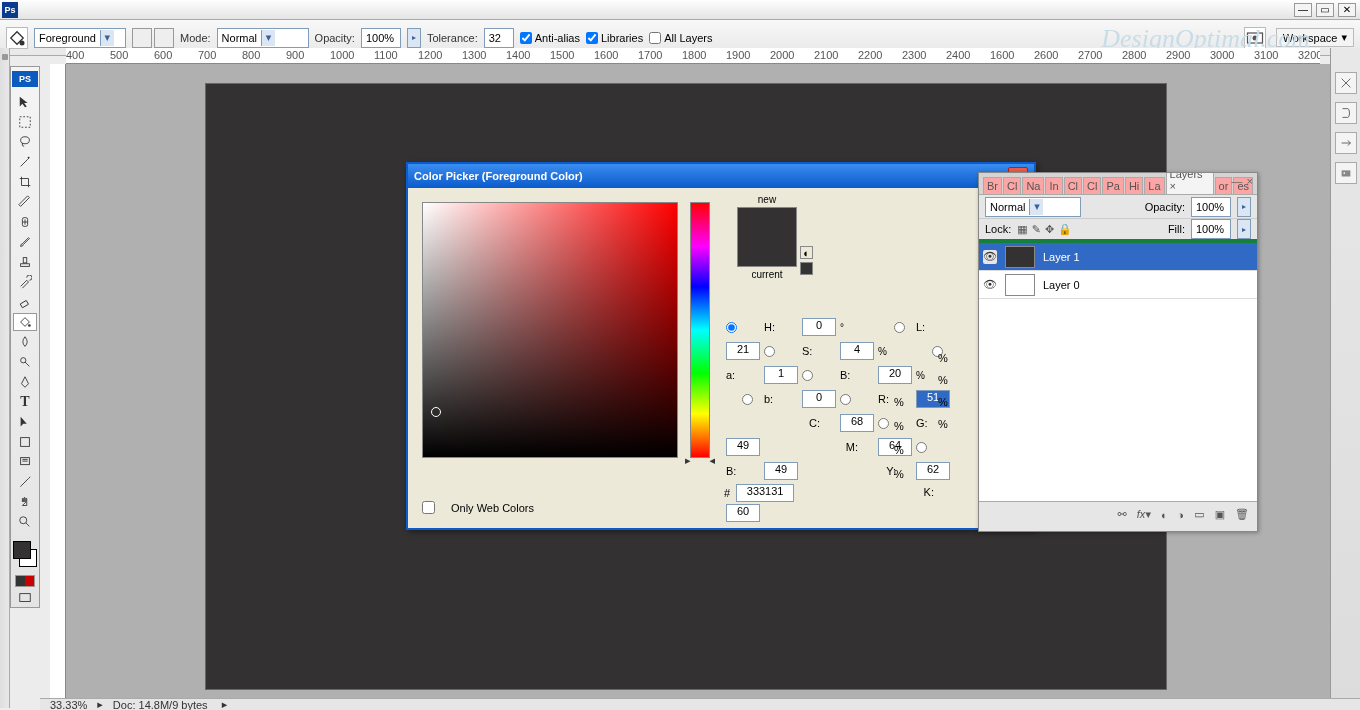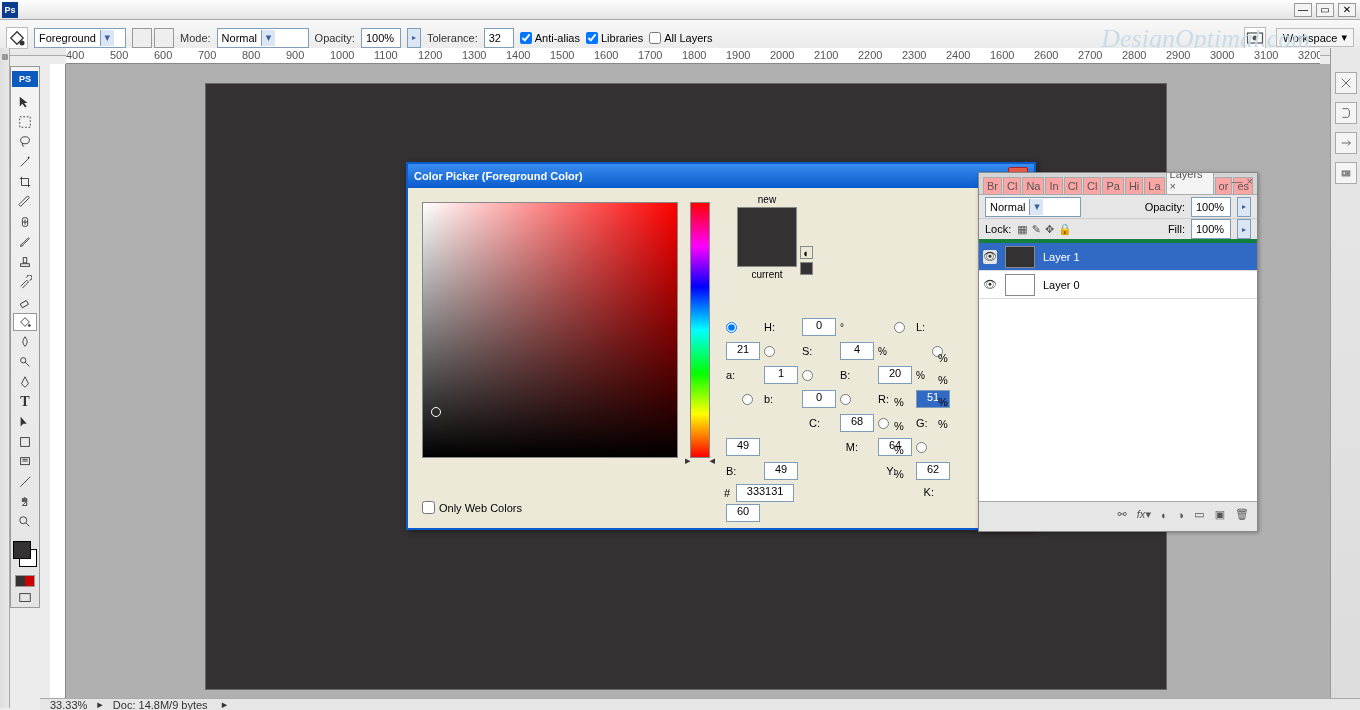--- a/index.html
+++ b/index.html
@@ -70,21 +70,21 @@
 .btns button{height:22px;border:1px solid #7f9db9;background:linear-gradient(#fff,#eef);border-radius:3px;cursor:default;}
 .btns button.primary{border:2px solid #3a7bd5;}
 .num-grid{position:absolute;left:318px;top:130px;display:grid;grid-template-columns:auto auto auto auto auto auto;gap:6px 4px;align-items:center;}
 .num-grid input[type=radio]{width:11px;height:11px;}
 .num-grid .fld{width:34px;height:18px;border:1px solid #7f9db9;background:#fff;text-align:center;}
 .num-grid .fld.sel{background:#316ac5;color:#fff;}
 .num-grid .unit{width:12px;font-size:10px;}
 .num-grid .wlab{width:18px;text-align:right;}
 .hexrow{position:absolute;left:316px;top:296px;display:flex;align-items:center;gap:6px;}
 .hexrow .fld{width:58px;height:18px;border:1px solid #7f9db9;background:#fff;text-align:center;}
-.webchk{position:absolute;left:14px;bottom:14px;display:flex;align-items:center;gap:4px;}
+.webchk{position:absolute;left:14px;bottom:14px;display:flex;align-items:center;gap:16px;}
 
 
 .layers{position:absolute;left:978px;top:172px;width:280px;height:360px;background:#e6e6e6;border:1px solid #888;box-shadow:1px 1px 4px rgba(0,0,0,0.3);}
 .layers .tabs{height:22px;display:flex;align-items:flex-end;padding:0 4px;background:#d4d4d4;border-bottom:1px solid #aaa;overflow:hidden;font-size:9px;color:#555;gap:1px;}
 .layers .tabs span{padding:2px 3px;background:#fca5a5;border:1px solid #aaa;border-bottom:none;}
 .layers .tabs span.active{background:#f4f4f4;}
 .layers .winclose{position:absolute;right:4px;top:2px;display:flex;gap:4px;font-size:10px;color:#666;}
 .layers .row1{height:24px;display:flex;align-items:center;padding:0 6px;gap:6px;border-bottom:1px solid #ccc;}
 .layers .row2{height:24px;display:flex;align-items:center;padding:0 6px;gap:6px;border-bottom:4px solid #15803d;}
 .layers .list{background:#fff;height:258px;overflow:hidden;}

